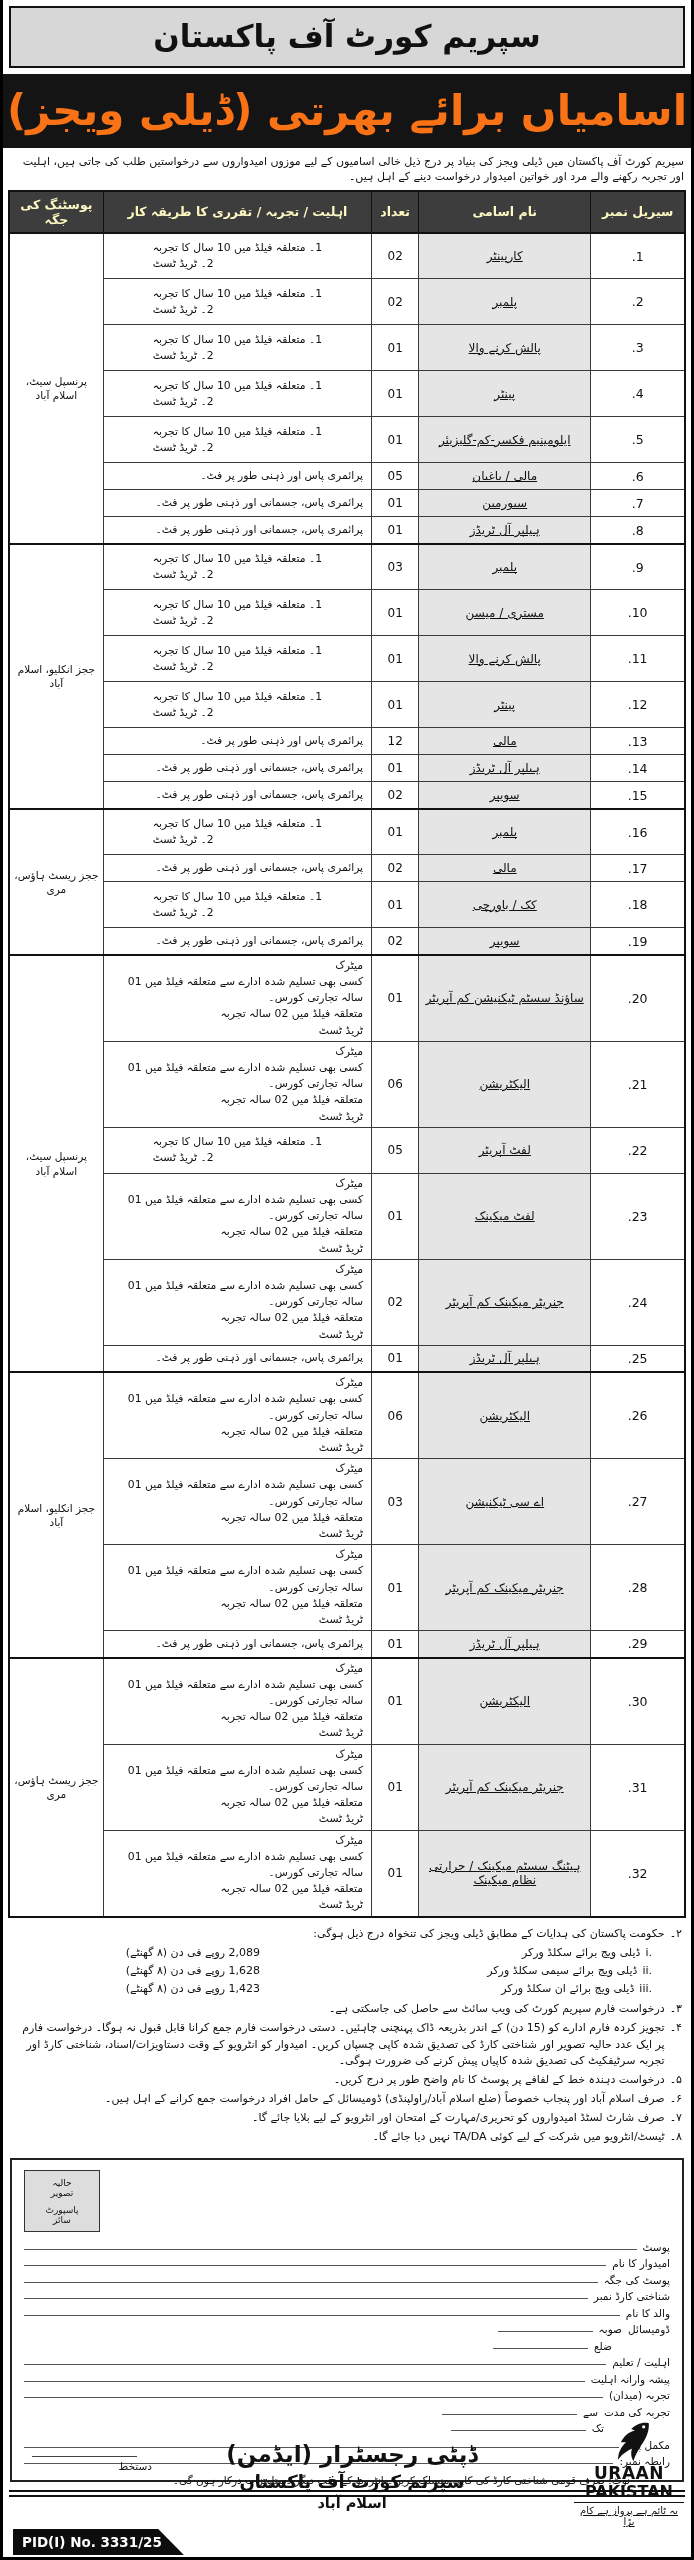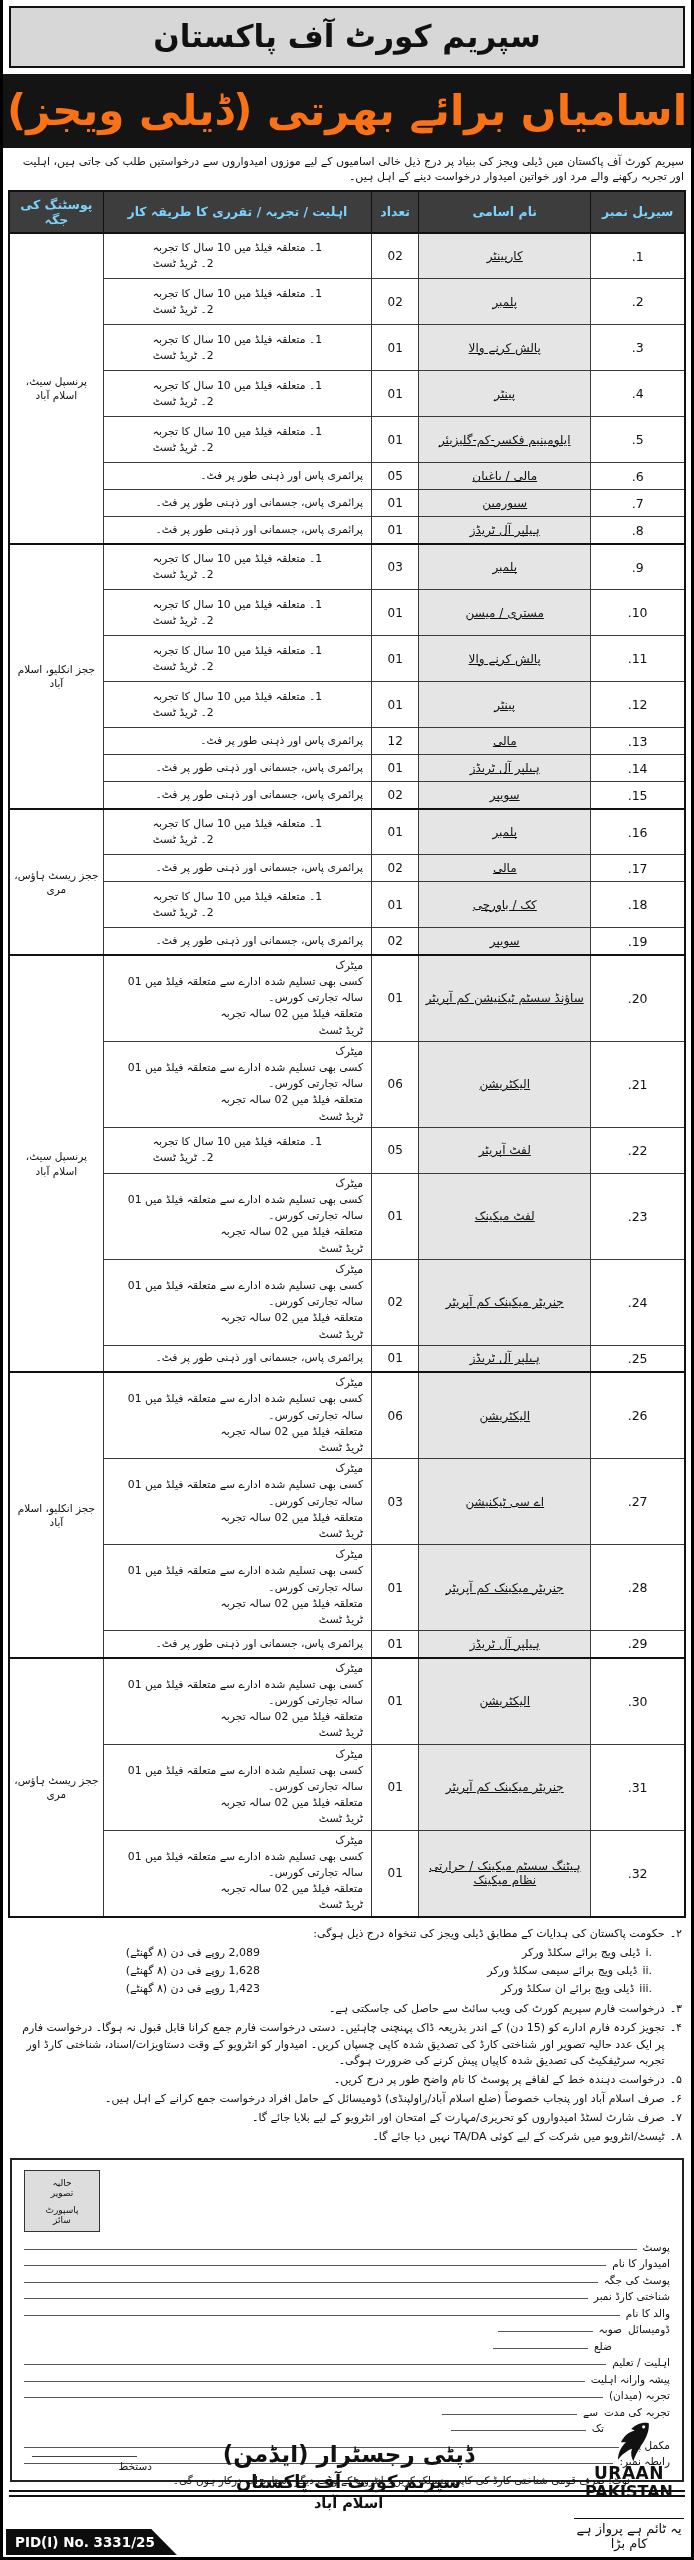--- a/index.html
+++ b/index.html
@@ -8,21 +8,21 @@
         border-left:3px solid #000;border-right:3px solid #000;border-bottom:3px solid #000;
         padding:6px 5px 0;overflow:hidden;background:#fff;}
   
   .org-banner{border:2.5px solid #111;background:#d7d7d7;text-align:center;
               height:58px;line-height:56px;font-size:31px;font-weight:700;margin:0 1px;}
   .title-banner{margin:6px -5px 0;background:#141414;color:#f97316;text-align:center;
                 height:74px;line-height:74px;font-size:42px;font-weight:700;white-space:nowrap;overflow:hidden;}
   .intro{font-size:11px;text-align:right;padding:6px 2px 5px;line-height:1.4;}
   
   table.vac{width:100%;border-collapse:collapse;border:2px solid #111;}
-  table.vac th{background:#3d3d3d;color:#7dd3fc;font-size:12.5px;font-weight:700;
+  table.vac th{background:#3d3d3d;color:#fef9c3;font-size:12.5px;font-weight:700;
                padding:5px 2px;border:1px solid #111;}
   table.vac td{border:1px solid #3a3a3a;vertical-align:middle;}
   tr.h2{height:46px} tr.h1{height:27px} tr.h5{height:86px}
   .c-serial{text-align:center;font-size:12.5px;}
   .c-post{background:#e5e5e5;text-align:center;font-size:12px;padding:2px 5px;text-decoration:underline;}
   .c-count{text-align:center;font-size:12px;}
   .c-qual{font-size:10.8px;padding:2px 8px;line-height:1.5;}
   .qa-c{text-align:center}
   .qa-c .qwrap{display:inline-block;text-align:left;}
   .qa-r{text-align:right}
@@ -51,30 +51,30 @@
   .f-line.short{flex:0 0 95px;}
   .f-line.med{flex:0 0 135px;}
   .f-gap{flex:1;}
   .f-indent{flex:0 0 52px;} .f-indent2{flex:0 0 60px;}
   .form-note{font-size:10.5px;text-align:right;padding:7px 40px 0 0;}
   .sig-area{position:absolute;left:20px;bottom:8px;width:120px;}
   .sig-line{border-bottom:1.2px solid #444;height:10px;width:105px;}
   .sig-label{font-size:10.5px;padding-top:3px;}
   
   .divider{height:3px;border-top:2.5px solid #111;border-bottom:2.5px solid #111;margin:8px 1px 0;}
-  .footer{position:absolute;left:8px;right:5px;bottom:2px;height:118px;}
+  .footer{position:absolute;left:15px;right:5px;bottom:2px;height:118px;}
   .sig-block{text-align:center;padding-top:4px;}
   .sig1{font-size:23px;font-weight:700;}
   .sig2{font-size:18px;font-weight:700;margin-top:4px;}
   .sig3{font-size:14.5px;font-weight:700;margin-top:3px;}
   .uraan{position:absolute;right:2px;top:-16px;width:110px;text-align:center;}
   .uraan svg{display:block;margin:0 auto;}
   .u1{font-size:17px;font-weight:800;letter-spacing:.5px;line-height:1.05;}
-  .u2{font-size:16px;font-weight:800;line-height:1.1;border-bottom:1.5px solid #111;padding-bottom:18px;}
-  .u3{font-size:13px;padding-top:2px;}
+  .u2{font-size:16px;font-weight:800;line-height:1.1;border-bottom:1.5px solid #111;padding-bottom:2px;}
+  .u3{font-size:10px;padding-top:2px;text-decoration:underline;}
   .pid{position:absolute;left:-5px;bottom:0;background:#0d0d0d;color:#fff;font-weight:700;
        font-size:13.5px;padding:5px 22px 5px 9px;clip-path:polygon(0 0,85% 0,100% 100%,0 100%);}
 </style>
 </head>
 <body>
 
 <div class="page">
 
   <div class="org-banner" dir="rtl">
     <span>سپریم کورٹ آف پاکستان</span>

